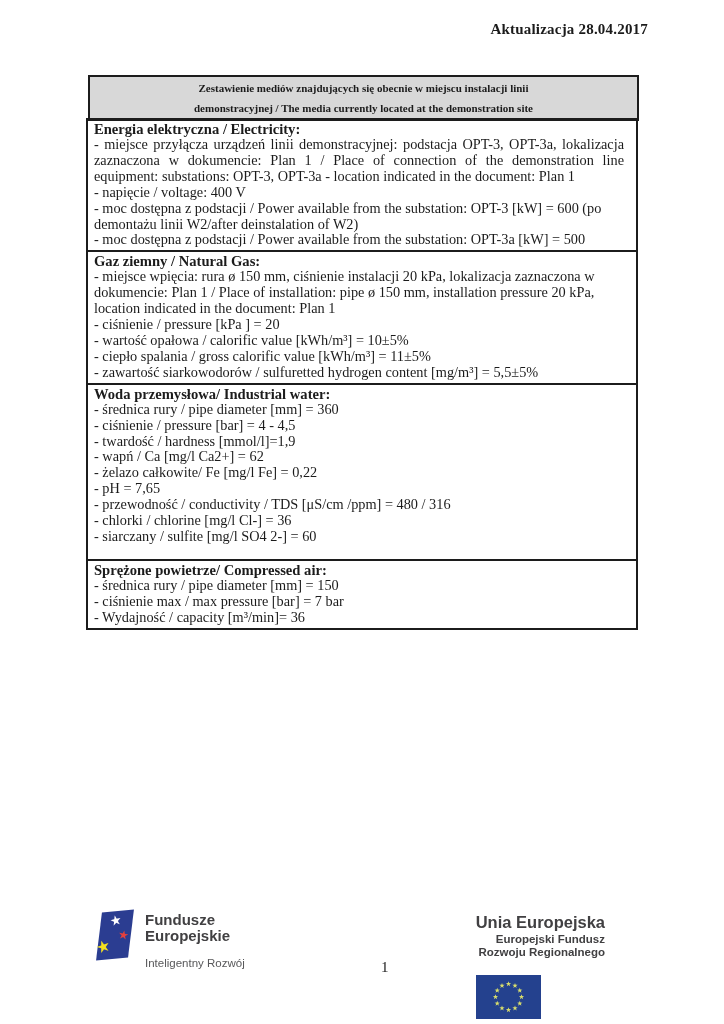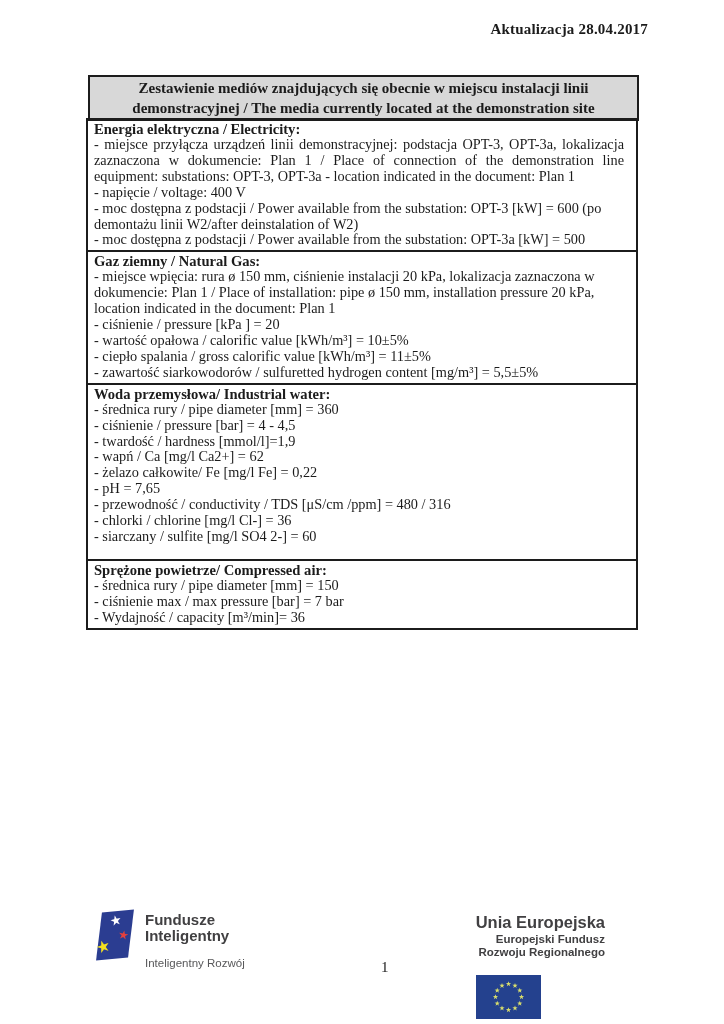--- a/index.html
+++ b/index.html
@@ -23,21 +23,21 @@
   }
 
   
   .title-box {
     position: absolute;
     left: 88px; top: 75px; width: 543px;
     background: var(--c-title-box-bg, #d8d8d8);
     border: 2px solid var(--c-box-border, #1c1c1c);
     text-align: center;
     font-weight: bold;
-    font-size: 15px; line-height: 20px;
+    font-size: 11px; line-height: 20px;
     padding: 1px 2px;
   }
 
   
   .media-table {
     position: absolute;
     left: 86px; top: 118px; width: 548px;
     border: 2px solid var(--c-box-border, #1c1c1c);
     font-size: 14.3px; line-height: 15.9px;
   }
@@ -167,21 +167,21 @@
     <div class="fe-logo">
       <div class="fe-flag">
         <div class="fe-flag-shape"></div>
         <span class="fe-star s-white">★</span>
         <span class="fe-star s-red">★</span>
         <span class="fe-star s-yellow">★</span>
       </div>
       <div class="fe-text">
         <div class="fe-title">
           <div>Fundusze</div>
-          <div>Inteligentny</div>
+          <div>Europejskie</div>
         </div>
         <div class="fe-subtitle">Inteligentny Rozwój</div>
       </div>
     </div>
 
     <div class="eu-logo">
       <div class="eu-text">
         <div class="eu-title">Unia Europejska</div>
         <div class="eu-subtitle">
           <div>Europejski Fundusz</div>

